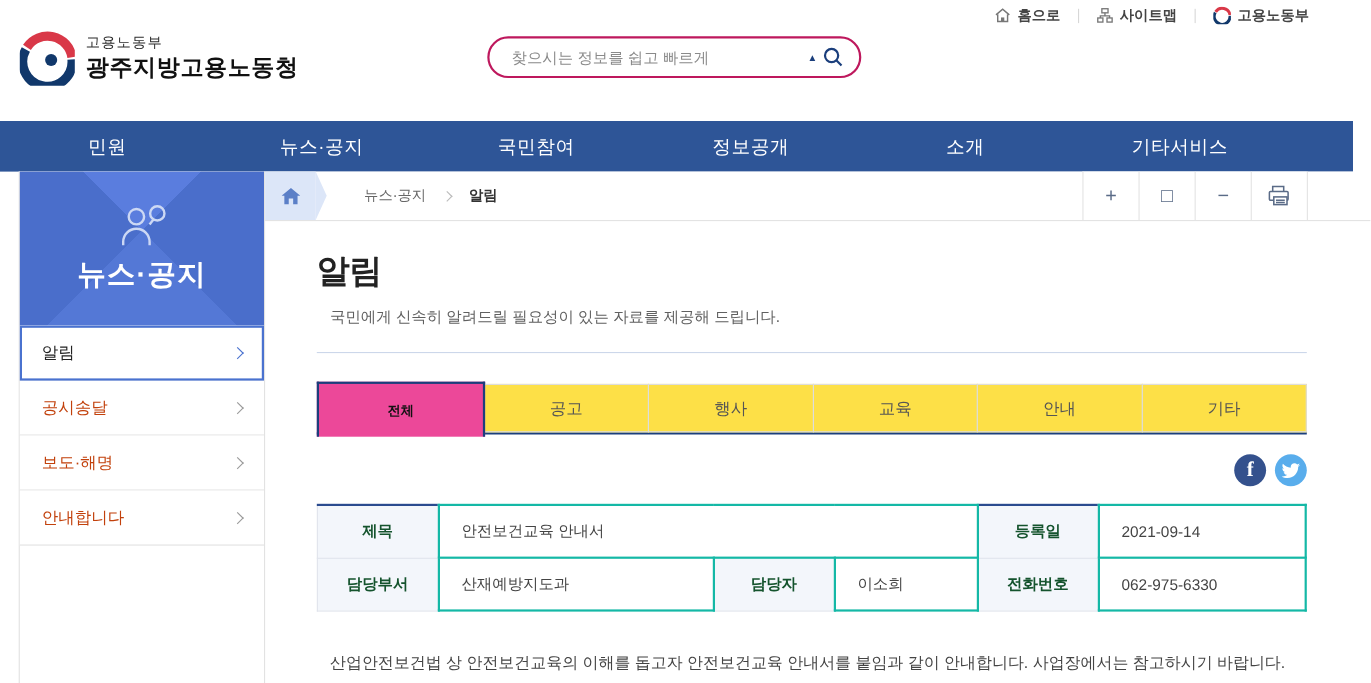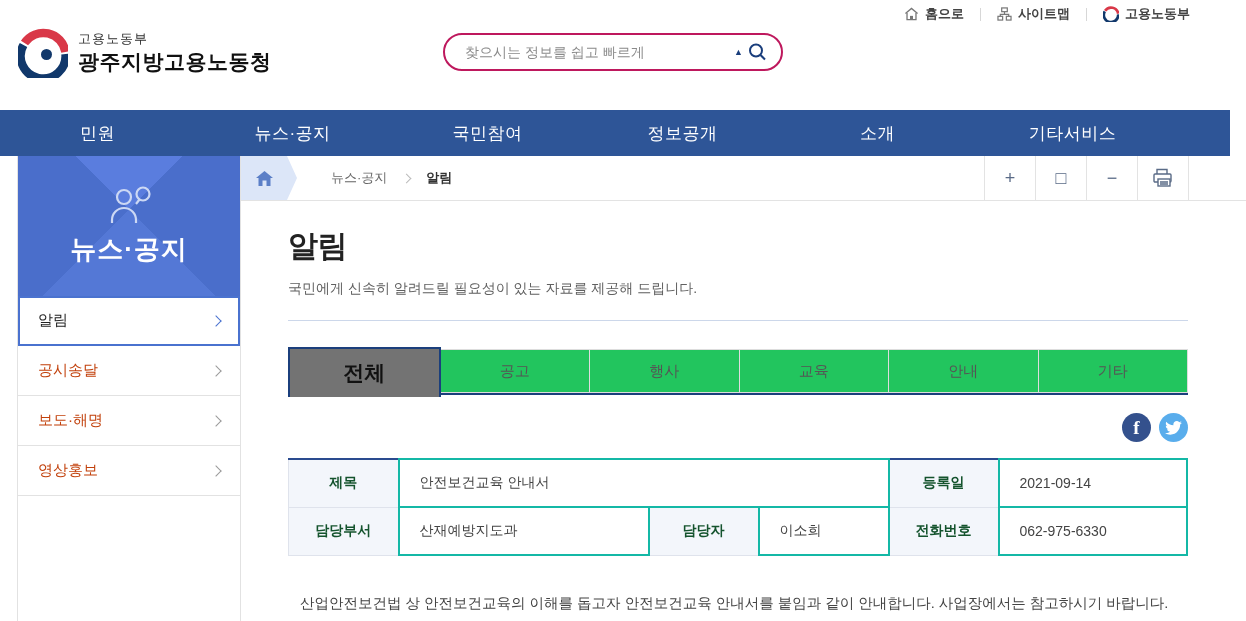--- a/index.html
+++ b/index.html
@@ -50,28 +50,28 @@
   .crumbs{display:flex;align-items:center;margin-left:44px;font-size:13px;color:#666;gap:16px;}
   .crumb-sep{width:6px;height:6px;border-top:1px solid #bbb;border-right:1px solid #bbb;transform:rotate(45deg);}
   .crumb-cur{font-weight:bold;color:#333;}
   .crumb-spacer{flex:1;}
   .cbtn{width:50px;border-left:1px solid #e3e3e3;display:flex;align-items:center;justify-content:center;
     color:#5a6b87;font-size:18px;cursor:pointer;background:#fff;}
   .crumb-end{width:57px;border-left:1px solid #e3e3e3;}
   
   .content{position:absolute;left:288px;right:58px;top:44px;bottom:0;}
   .page-title{margin:26px 0 0 0;font-size:30px;font-weight:bold;color:#222;letter-spacing:-0.5px;}
-  .page-desc{margin-top:13px;font-size:14px;color:#606060;}
+  .page-desc{margin-top:13px;font-size:14px;color:#606060;margin-left:12px;}
   .title-divider{margin-top:22px;border-bottom:1px solid #ccd7ea;}
   .tabs{margin-top:28px;display:flex;height:44px;border-bottom:2px solid var(--tab_border,#1b3f7c);position:relative;}
-  .tab{flex:1;display:flex;align-items:center;justify-content:center;font-size:15px;color:#555;background:#22c55e;
+  .tab{flex:1;display:flex;align-items:center;justify-content:center;font-size:15px;color:#555;background:#fde047;
     border:1px solid #ddd;margin-left:-1px;cursor:pointer;box-sizing:border-box;}
   .tab:first-child{margin-left:0;}
-  .tab.active{position:relative;top:-2px;height:calc(100% + 6px);z-index:3;background:#737373;
-    border:2px solid var(--tab_border,#1b3f7c);border-bottom:none;font-weight:bold;color:#111;font-size:21px;}
+  .tab.active{position:relative;top:-2px;height:calc(100% + 6px);z-index:3;background:#ec4899;
+    border:2px solid var(--tab_border,#1b3f7c);border-bottom:none;font-weight:bold;color:#111;font-size:12px;}
   .social{margin-top:18px;display:flex;justify-content:flex-end;gap:8px;align-items:center;}
   .sns{width:29px;height:29px;border-radius:50%;display:flex;align-items:center;justify-content:center;cursor:pointer;}
   .sns-fb{background:var(--facebook,#34518d);color:#fff;font-family:"Liberation Serif","DejaVu Serif",serif;
     font-weight:bold;font-size:19px;}
   .sns-tw{background:var(--twitter,#59adec);}
   table.detail{margin-top:16px;width:100%;border-collapse:collapse;border-top:2px solid #2a4b8f;}
   table.detail th{background:#f3f6fb;color:#14532d;font-size:14px;font-weight:bold;height:44px;
     border:1px solid #dfe3ec;text-align:center;}
   table.detail td{border:2px solid #14b8a6;font-size:14px;color:#444;padding-left:20px;height:44px;}
   .body-text{margin-top:36px;padding:0 12px;font-size:14.5px;color:#444;line-height:1.6;}
@@ -172,21 +172,21 @@
     </div>
     <div class="side-item">
       <span>공시송달</span>
       <span class="chev"></span>
     </div>
     <div class="side-item">
       <span>보도·해명</span>
       <span class="chev"></span>
     </div>
     <div class="side-item">
-      <span>영상홍보</span>
+      <span>안내합니다</span>
       <span class="chev"></span>
     </div>
   </div>
 
   <div class="crumbbar">
     <div class="crumb-home">
       <span class="icon">
         <svg width="17" height="15" viewBox="0 0 17 15">
           <path d="M8.5 0 L17 7 H14.5 V15 H10.5 V9.5 H6.5 V15 H2.5 V7 H0 Z" fill="#5b7fc7"></path>
         </svg>

